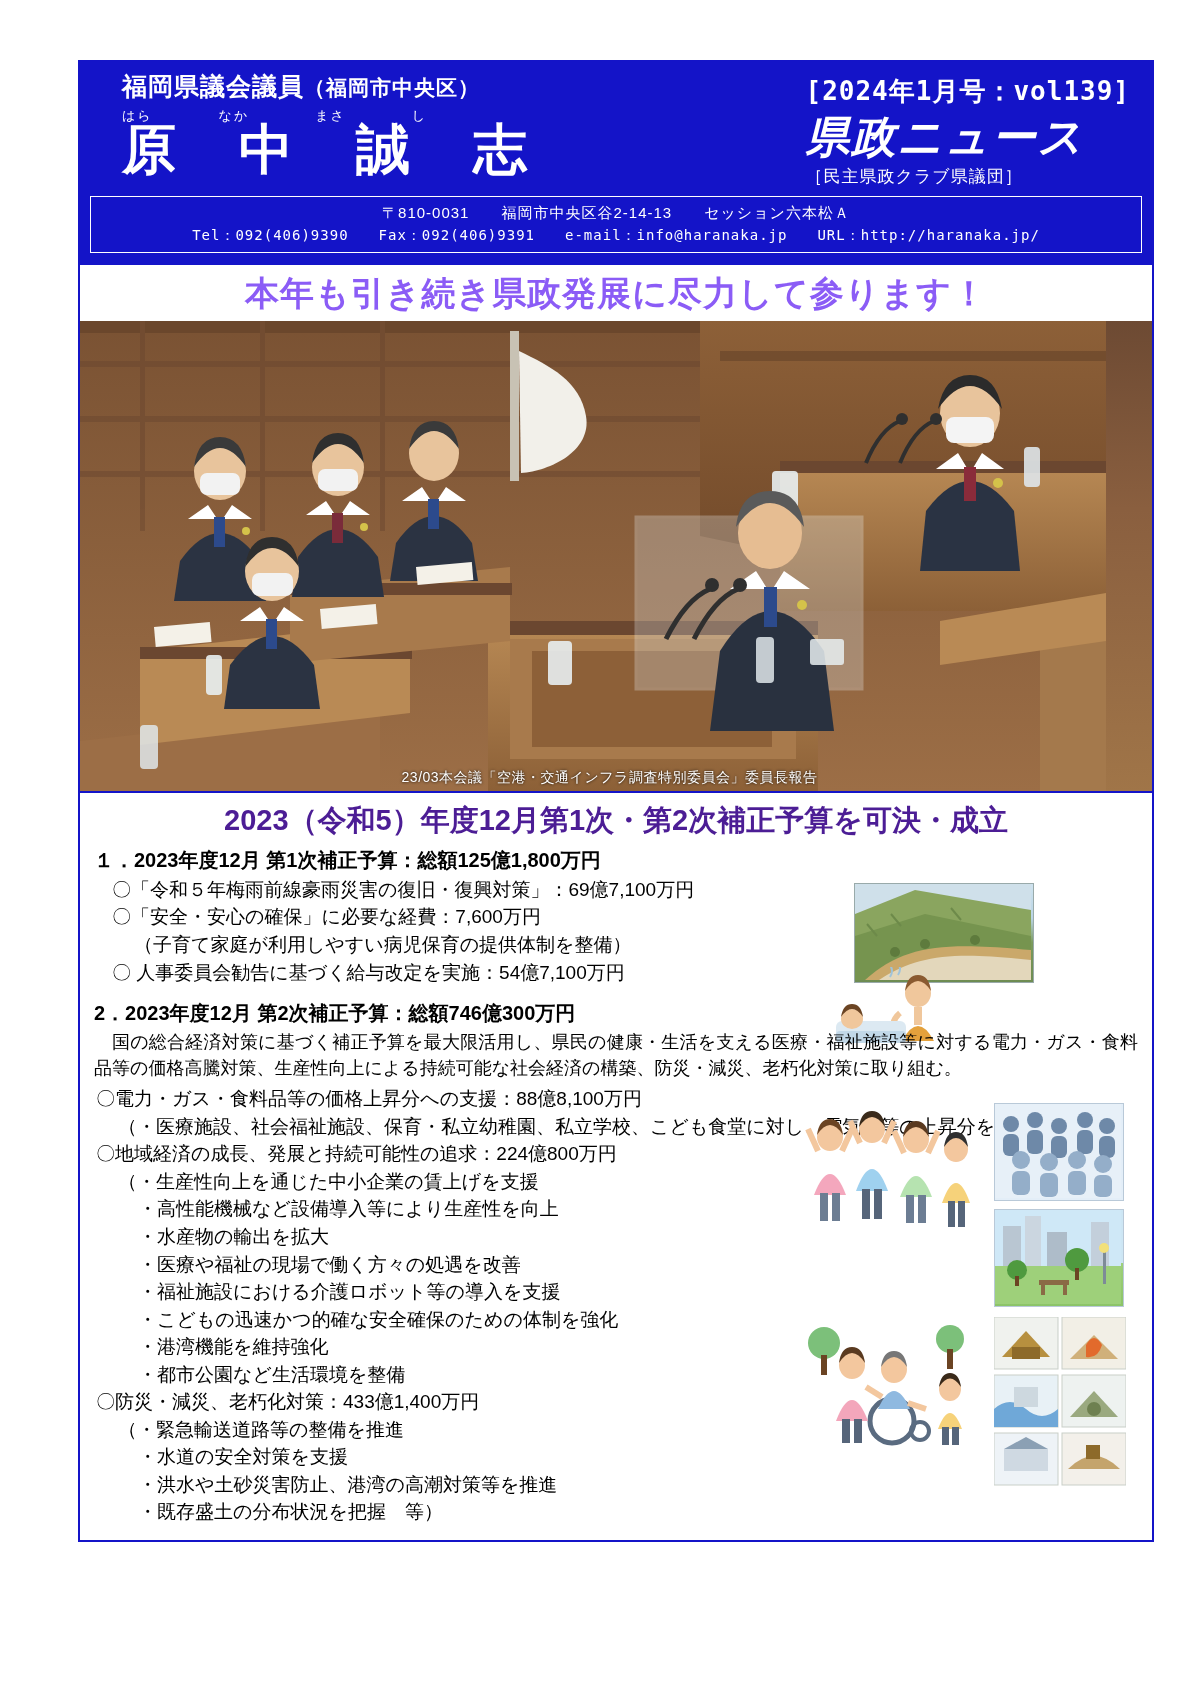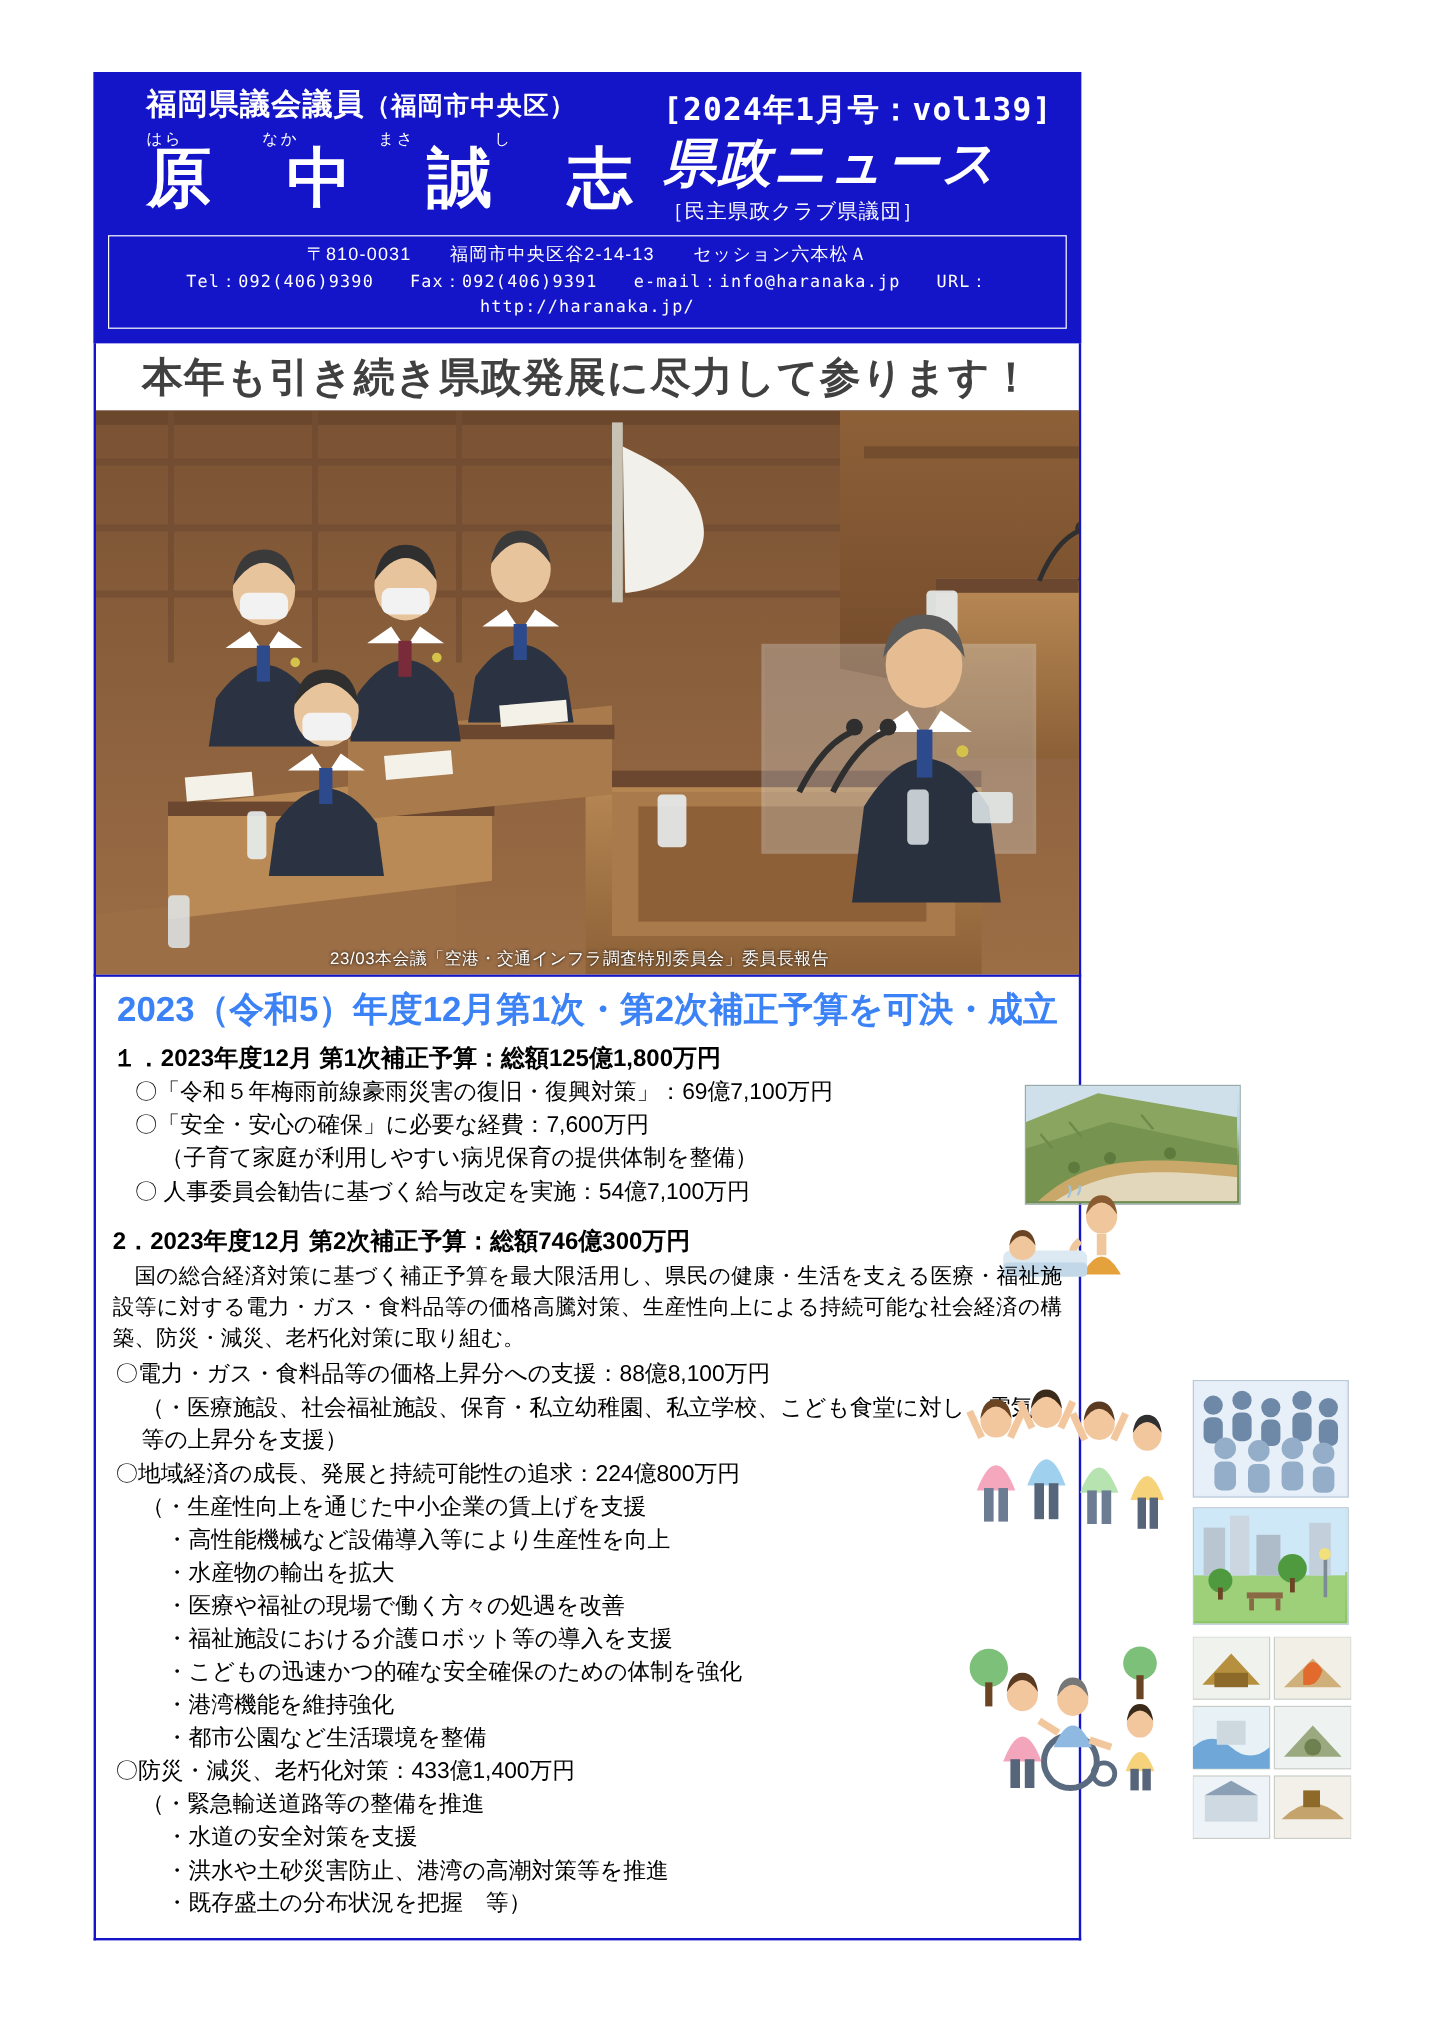--- a/index.html
+++ b/index.html
@@ -5,21 +5,21 @@
   html,body{margin:0;padding:0;}
   body{
     width:1192px;height:1686px;
     background:#ffffff;
     font-family:"Liberation Sans","DejaVu Sans",sans-serif;
     color:#000;
     position:relative;
   }
   .page{
     position:absolute;
-    left:78px;top:60px;width:823px;
+    left:78px;top:60px;width:1076px;
   }
   
   .masthead{
     background:#1414c8;
     border:2px solid #1414c8;
     color:#fff;
     padding:8px 10px 10px 10px;
     position:relative;
   }
   .mast-top{
@@ -62,21 +62,21 @@
   }
   .addr-box .l2{font-family:"DejaVu Sans Mono","Liberation Mono",monospace;font-size:14px;text-align:center;}
   
   .photo-frame{
     border:2px solid #1414c8;border-top:none;
     background:#fff;
   }
   .banner{
     text-align:center;
     font-size:34px;font-weight:bold;
-    color:#404040;
+    color:#8b5cf6;
     letter-spacing:1px;
     padding:6px 0 4px 0;
     white-space:nowrap;
   }
   
   .photo{
     position:relative;
     width:100%;height:470px;
     overflow:hidden;
     background:linear-gradient(180deg,#6d4a33 0%,#8a5f3f 40%,#a07548 100%);
@@ -89,21 +89,21 @@
   }
   
   .article{
     border:2px solid #1414c8;border-top:none;
     padding:6px 14px 14px 14px;
     position:relative;
   }
   .art-title{
     text-align:center;
     font-size:29px;font-weight:bold;
-    color:#3b82f6;
+    color:#4c1d95;
     letter-spacing:0px;
     white-space:nowrap;
     margin:2px 0 6px 0;
   }
   .sec-head{
     font-size:20px;font-weight:bold;
     margin:2px 0 2px 0;
   }
   .bul{font-size:19px;line-height:1.45;margin-left:18px;}
   .bul div{white-space:nowrap;}

